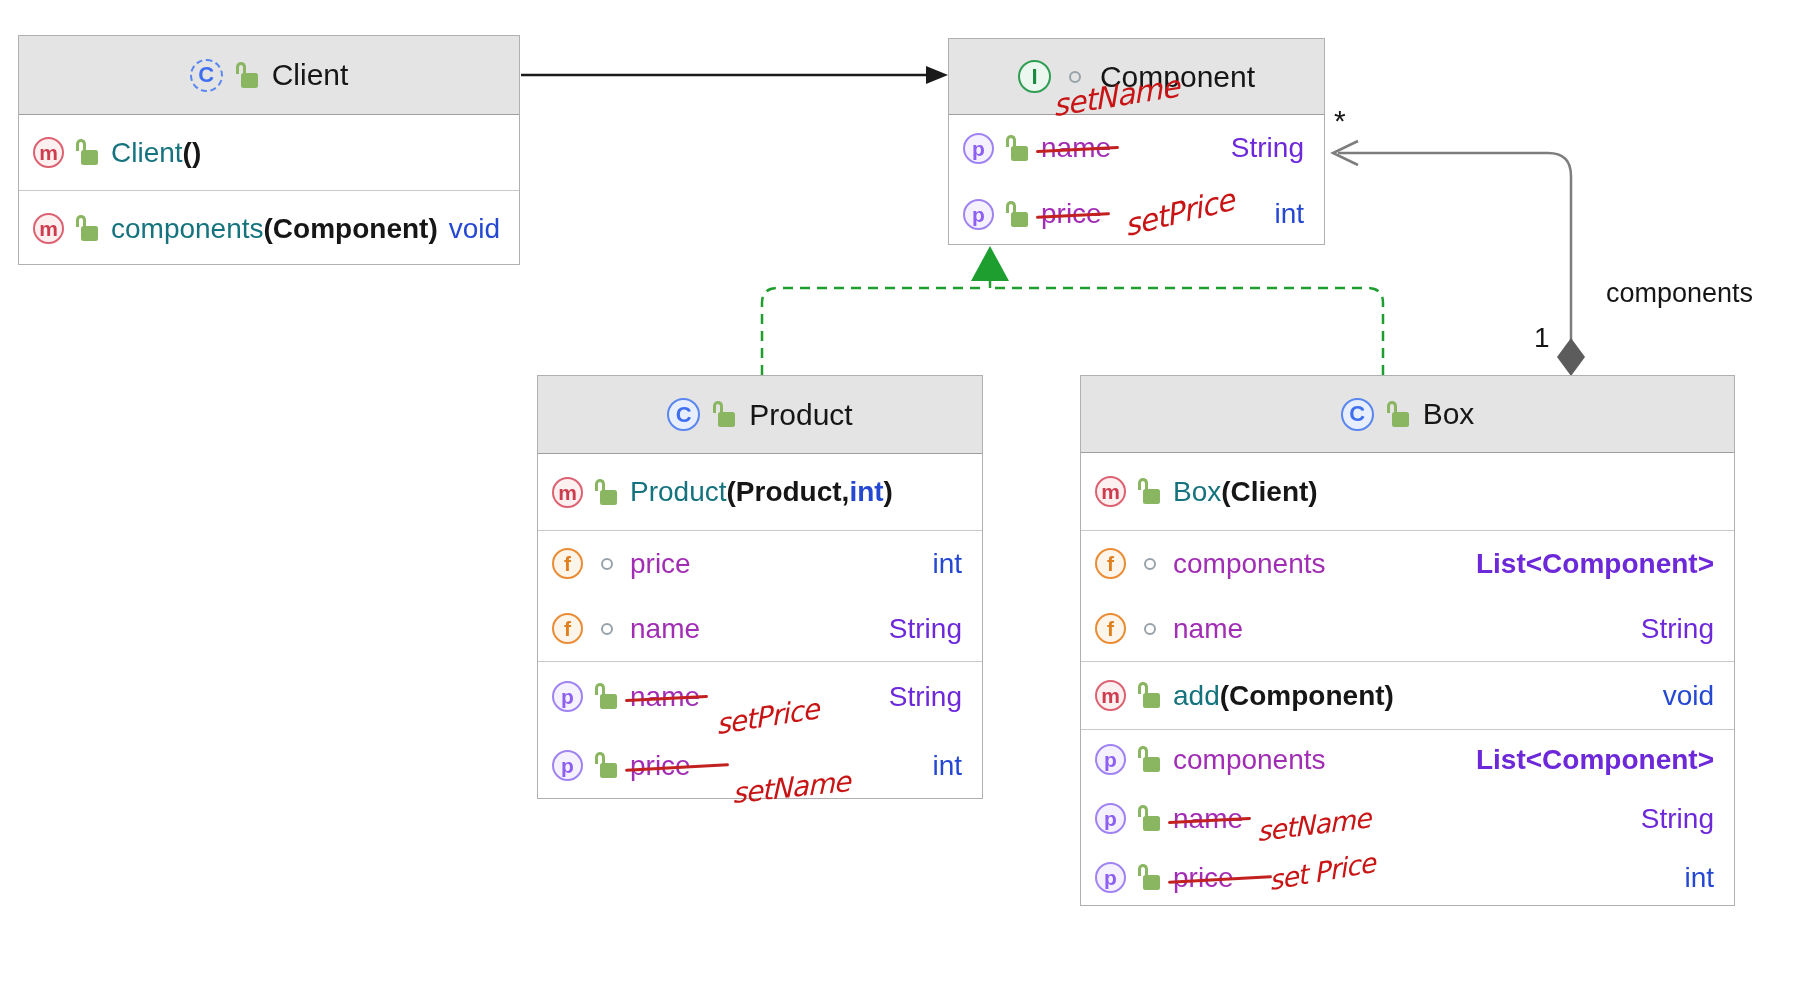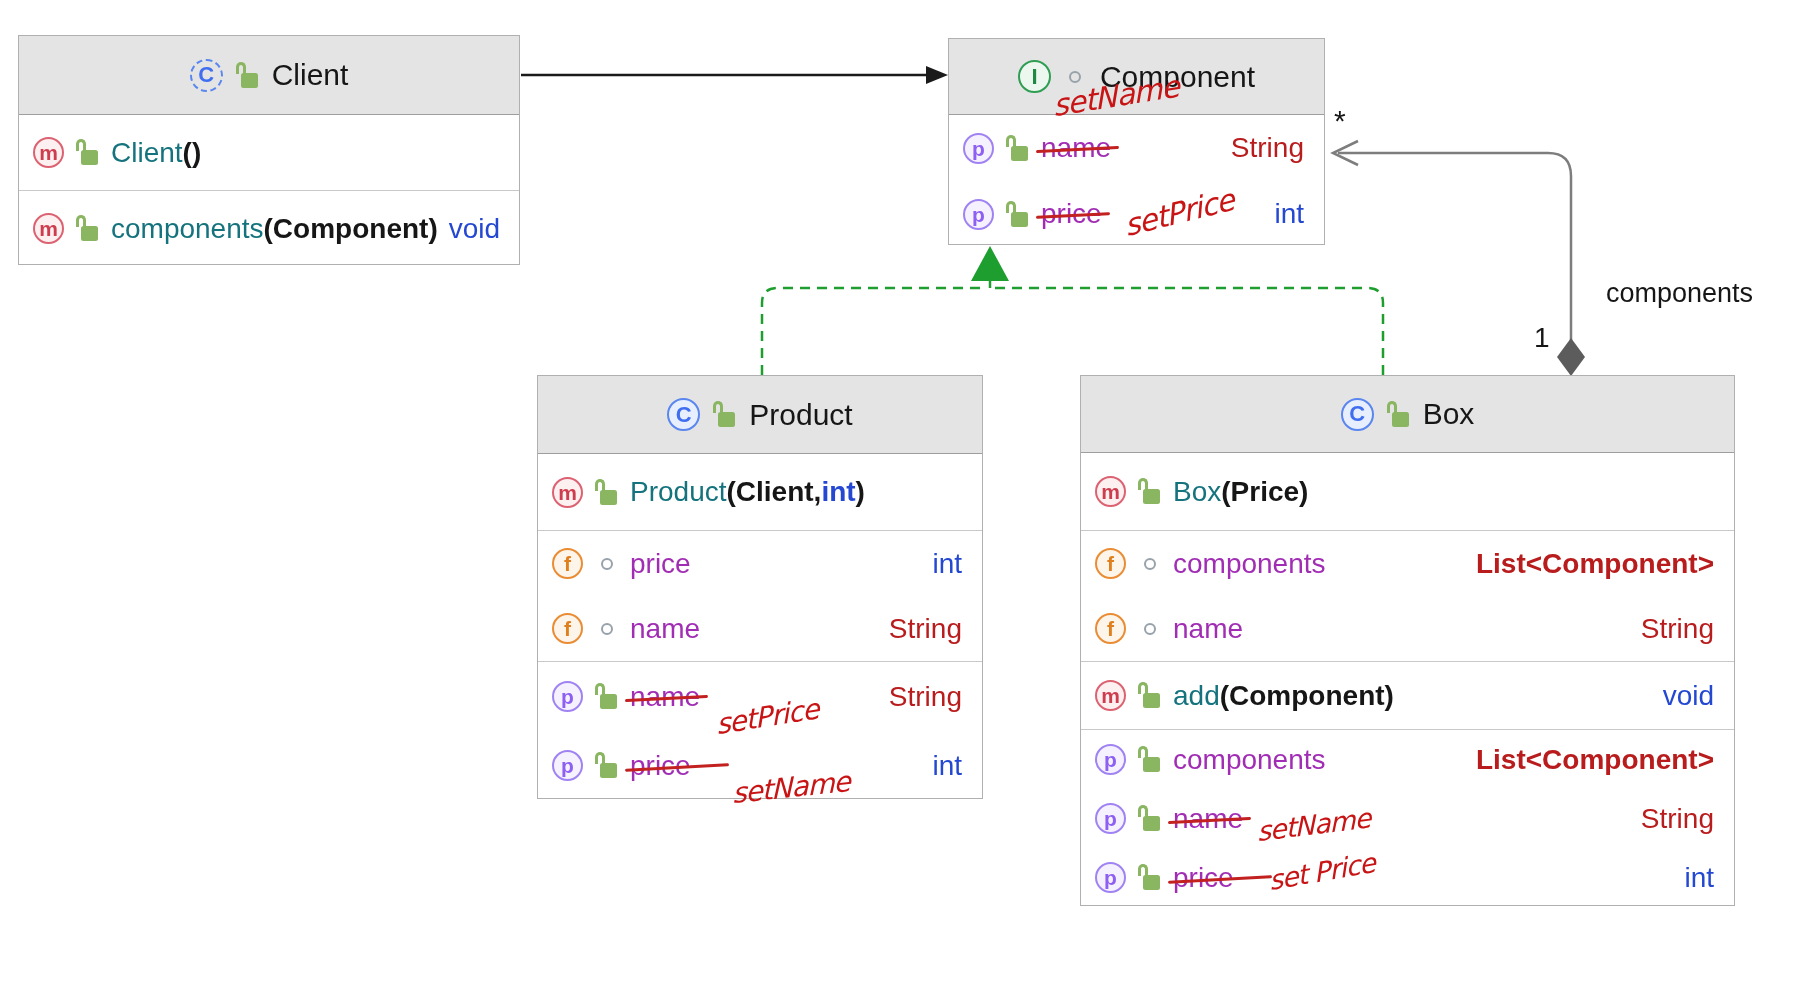--- a/index.html
+++ b/index.html
@@ -35,21 +35,21 @@
                 border:3.2px solid #8ab561;border-bottom:none;border-radius:6px 6px 0 0;box-sizing:border-box;}
   .lock::after{content:'';position:absolute;left:5px;top:11px;width:17px;height:15px;
                background:#8ab561;border-radius:2.5px;}
   .dot{width:12px;height:12px;border:2.6px solid #98a2aa;border-radius:50%;box-sizing:border-box;}
 
   
   .tname{color:#15737e;}
   .pname{color:#a12db4;}
   .params{color:#161616;font-weight:700;}
   .pint{color:#2448d2;font-weight:700;}
-  .type{margin-left:auto;color:#b91c1c;}
+  .type{margin-left:auto;color:#6d28d9;}
   .type-blue{color:#2448d2;}
   .type-generic{font-weight:600;}
   .namecell{position:relative;display:inline-flex;}
 
   
   .struck .sname{position:relative;display:inline-block;}
   .struck .sname::after{content:'';position:absolute;left:-5px;right:-8px;top:50%;height:3.2px;
                         background:#c32020;transform:rotate(-3deg);border-radius:3px;}
   .ext-r .sname::after{right:-38px;}
 
@@ -211,21 +211,21 @@
     <div class="sec first sec-ctor">
       <div class="row">
         <span class="ci ci-row ci-m">
             <span>m</span>
           </span>
         <span class="modcol">
             <span class="lock"></span>
           </span>
         <span class="namecell">
             <span class="tname">Product</span>
-            <span class="params">(Client, </span>
+            <span class="params">(Product, </span>
             <span class="pint">int</span>
             <span class="params">)</span>
           </span>
       </div>
     </div>
     <div class="sec sec-fields">
       <div class="row">
         <span class="ci ci-row ci-f">
             <span>f</span>
           </span>
@@ -293,21 +293,21 @@
     <div class="sec first sec-ctor">
       <div class="row">
         <span class="ci ci-row ci-m">
             <span>m</span>
           </span>
         <span class="modcol">
             <span class="lock"></span>
           </span>
         <span class="namecell">
             <span class="tname">Box</span>
-            <span class="params">(Price)</span>
+            <span class="params">(Client)</span>
           </span>
       </div>
     </div>
     <div class="sec sec-fields">
       <div class="row">
         <span class="ci ci-row ci-f">
             <span>f</span>
           </span>
         <span class="modcol">
             <span class="dot"></span>

